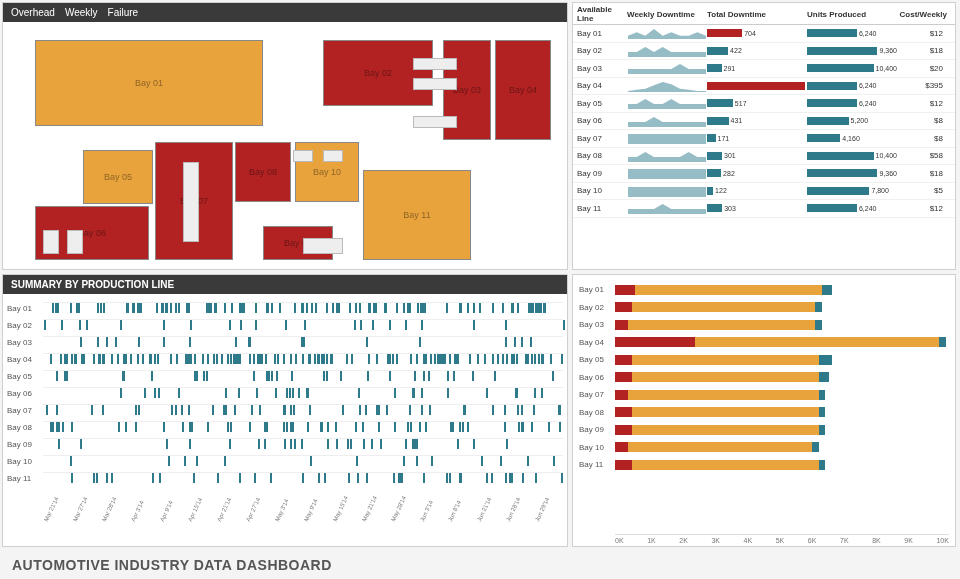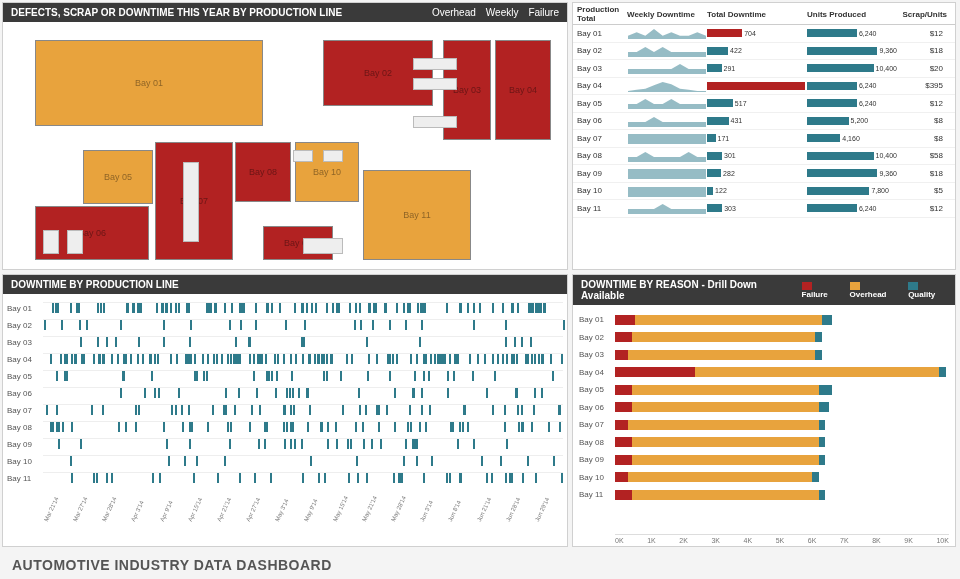--- a/index.html
+++ b/index.html
@@ -51,21 +51,20 @@
 
   .footer { grid-column: 1 / span 2; font-size: 14px; font-weight: bold; color:#555; padding: 6px 10px; letter-spacing: .5px; }
 </style>
 </head>
 <body>
 
 <div class="dash">
 
   <div class="panel">
     <div class="panel-header">
-      <span>DEFECTS, SCRAP OR DOWNTIME THIS YEAR BY PRODUCTION LINE</span>
       <span class="tabs">
         <span>Overhead</span>
         <span>Weekly</span>
         <span>Failure</span>
       </span>
     </div>
     <div class="panel-body">
       <div class="floor" id="floor">
           <div class="bay" style="left: 32px; top: 18px; width: 228px; height: 86px; background: rgb(232, 163, 61);">
             <span class="bay-label">Bay 01</span>
@@ -109,25 +108,25 @@
           <div class="deco" style="left: 300px; top: 216px; width: 40px; height: 16px;"></div>
           <div class="deco" style="left: 40px; top: 208px; width: 16px; height: 24px;"></div>
           <div class="deco" style="left: 64px; top: 208px; width: 16px; height: 24px;"></div>
         </div>
     </div>
   </div>
 
   <div class="panel">
     <div class="panel-body">
       <div class="sum-head">
-        <span>Production Total</span>
+        <span>Available Line</span>
         <span>Weekly Downtime</span>
         <span>Total Downtime</span>
         <span>Units Produced</span>
-        <span style="text-align:right">Scrap/Units</span>
+        <span style="text-align:right">Cost/Weekly</span>
       </div>
       <div id="sum-rows">
           <div class="sum-row">
             <span>Bay 01</span>
             <span class="spark"><svg viewBox="0 0 78 12">
                 <path d="M0,12 L0,8.666666666666668 L8.666666666666666,5.333333333333334 L17.333333333333332,8.666666666666668 L26,2 L34.666666666666664,8.666666666666668 L43.333333333333336,5.333333333333334 L52,8.666666666666668 L60.666666666666664,8.666666666666668 L69.33333333333333,5.333333333333334 L78,8.666666666666668 L78,12 Z" fill="#6aa0ad" opacity="0.7"></path>
               </svg></span>
             <span class="barcell">
               <span class="bar" style="width:35.199999999999996%;background:#b22222"></span>
               <span class="val">704</span>
@@ -287,21 +286,21 @@
               <span class="val">6,240</span>
             </span>
             <span class="cost">$12</span>
           </div>
         </div>
     </div>
   </div>
 
   <div class="panel">
     <div class="panel-header">
-      <span>DOWNTIME BY PRODUCTION LINE</span>
+      <span>SUMMARY BY PRODUCTION LINE</span>
     </div>
     <div class="panel-body strip-wrap">
       <div id="strip-rows" style="flex:1">
           <div class="strip-row">
             <span class="lbl">Bay 01</span>
             <div class="track">
               <div class="tick" style="left: 33.0933%;"></div>
               <div class="tick" style="left: 21.7151%;"></div>
               <div class="tick" style="left: 93.3359%;"></div>
               <div class="tick" style="left: 38.3878%;"></div>
@@ -860,28 +859,20 @@
           <span>Jun 3'14</span>
           <span>Jun 8'14</span>
           <span>Jun 21'14</span>
           <span>Jun 28'14</span>
           <span>Jun 29'14</span>
         </div>
     </div>
   </div>
 
   <div class="panel">
-    <div class="panel-header">
-      <span>DOWNTIME BY REASON - Drill Down Available</span>
-      <span class="legend" id="reason-legend">
-          <span><span class="sw" style="background:#b22222"></span>Failure</span>
-          <span><span class="sw" style="background:#e8a33d"></span>Overhead</span>
-          <span><span class="sw" style="background:#2e7a8a"></span>Quality</span>
-        </span>
-    </div>
     <div class="panel-body reason-wrap">
       <div id="reason-rows" style="flex:1">
           <div class="rrow">
             <span class="lbl">Bay 01</span>
             <div class="track">
               <div class="seg" style="width: 6%; background: rgb(178, 34, 34);"></div>
               <div class="seg" style="width: 56%; background: rgb(232, 163, 61);"></div>
               <div class="seg" style="width: 3%; background: rgb(46, 122, 138);"></div>
             </div>
           </div>

